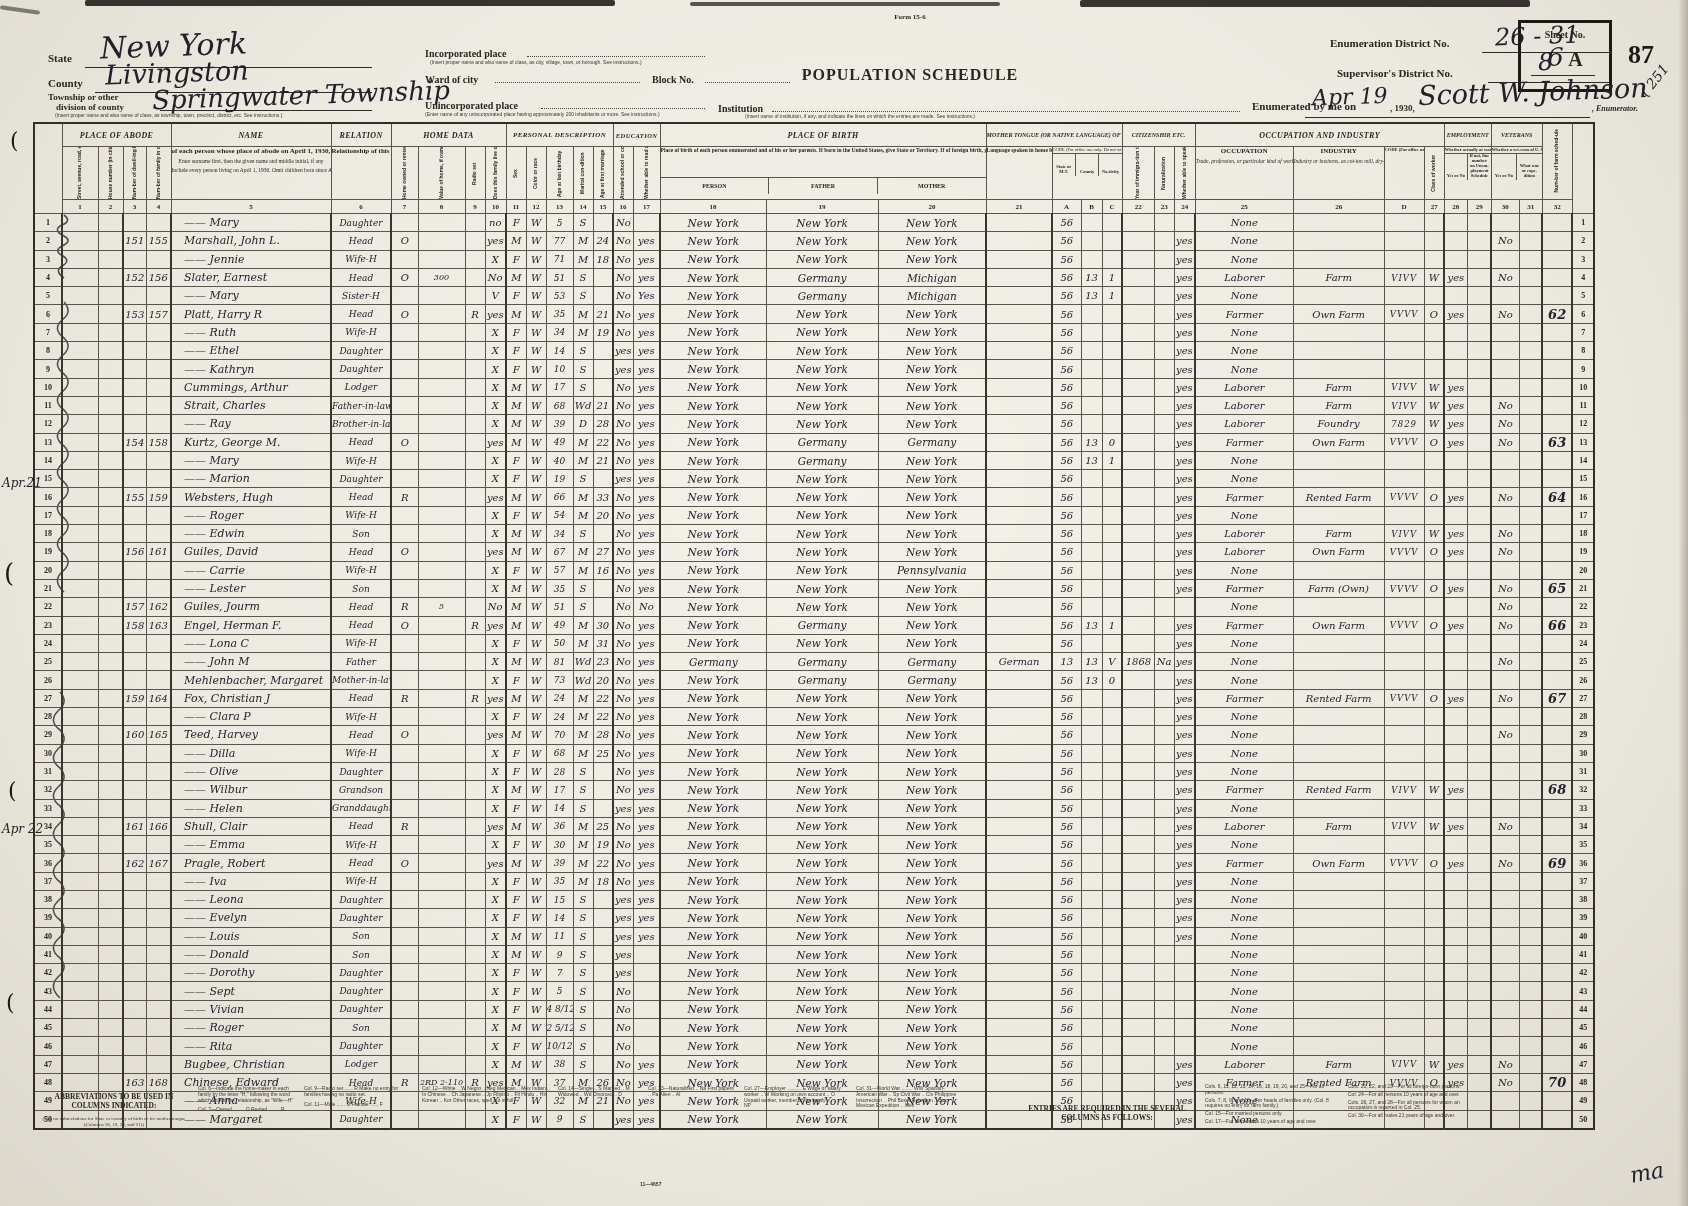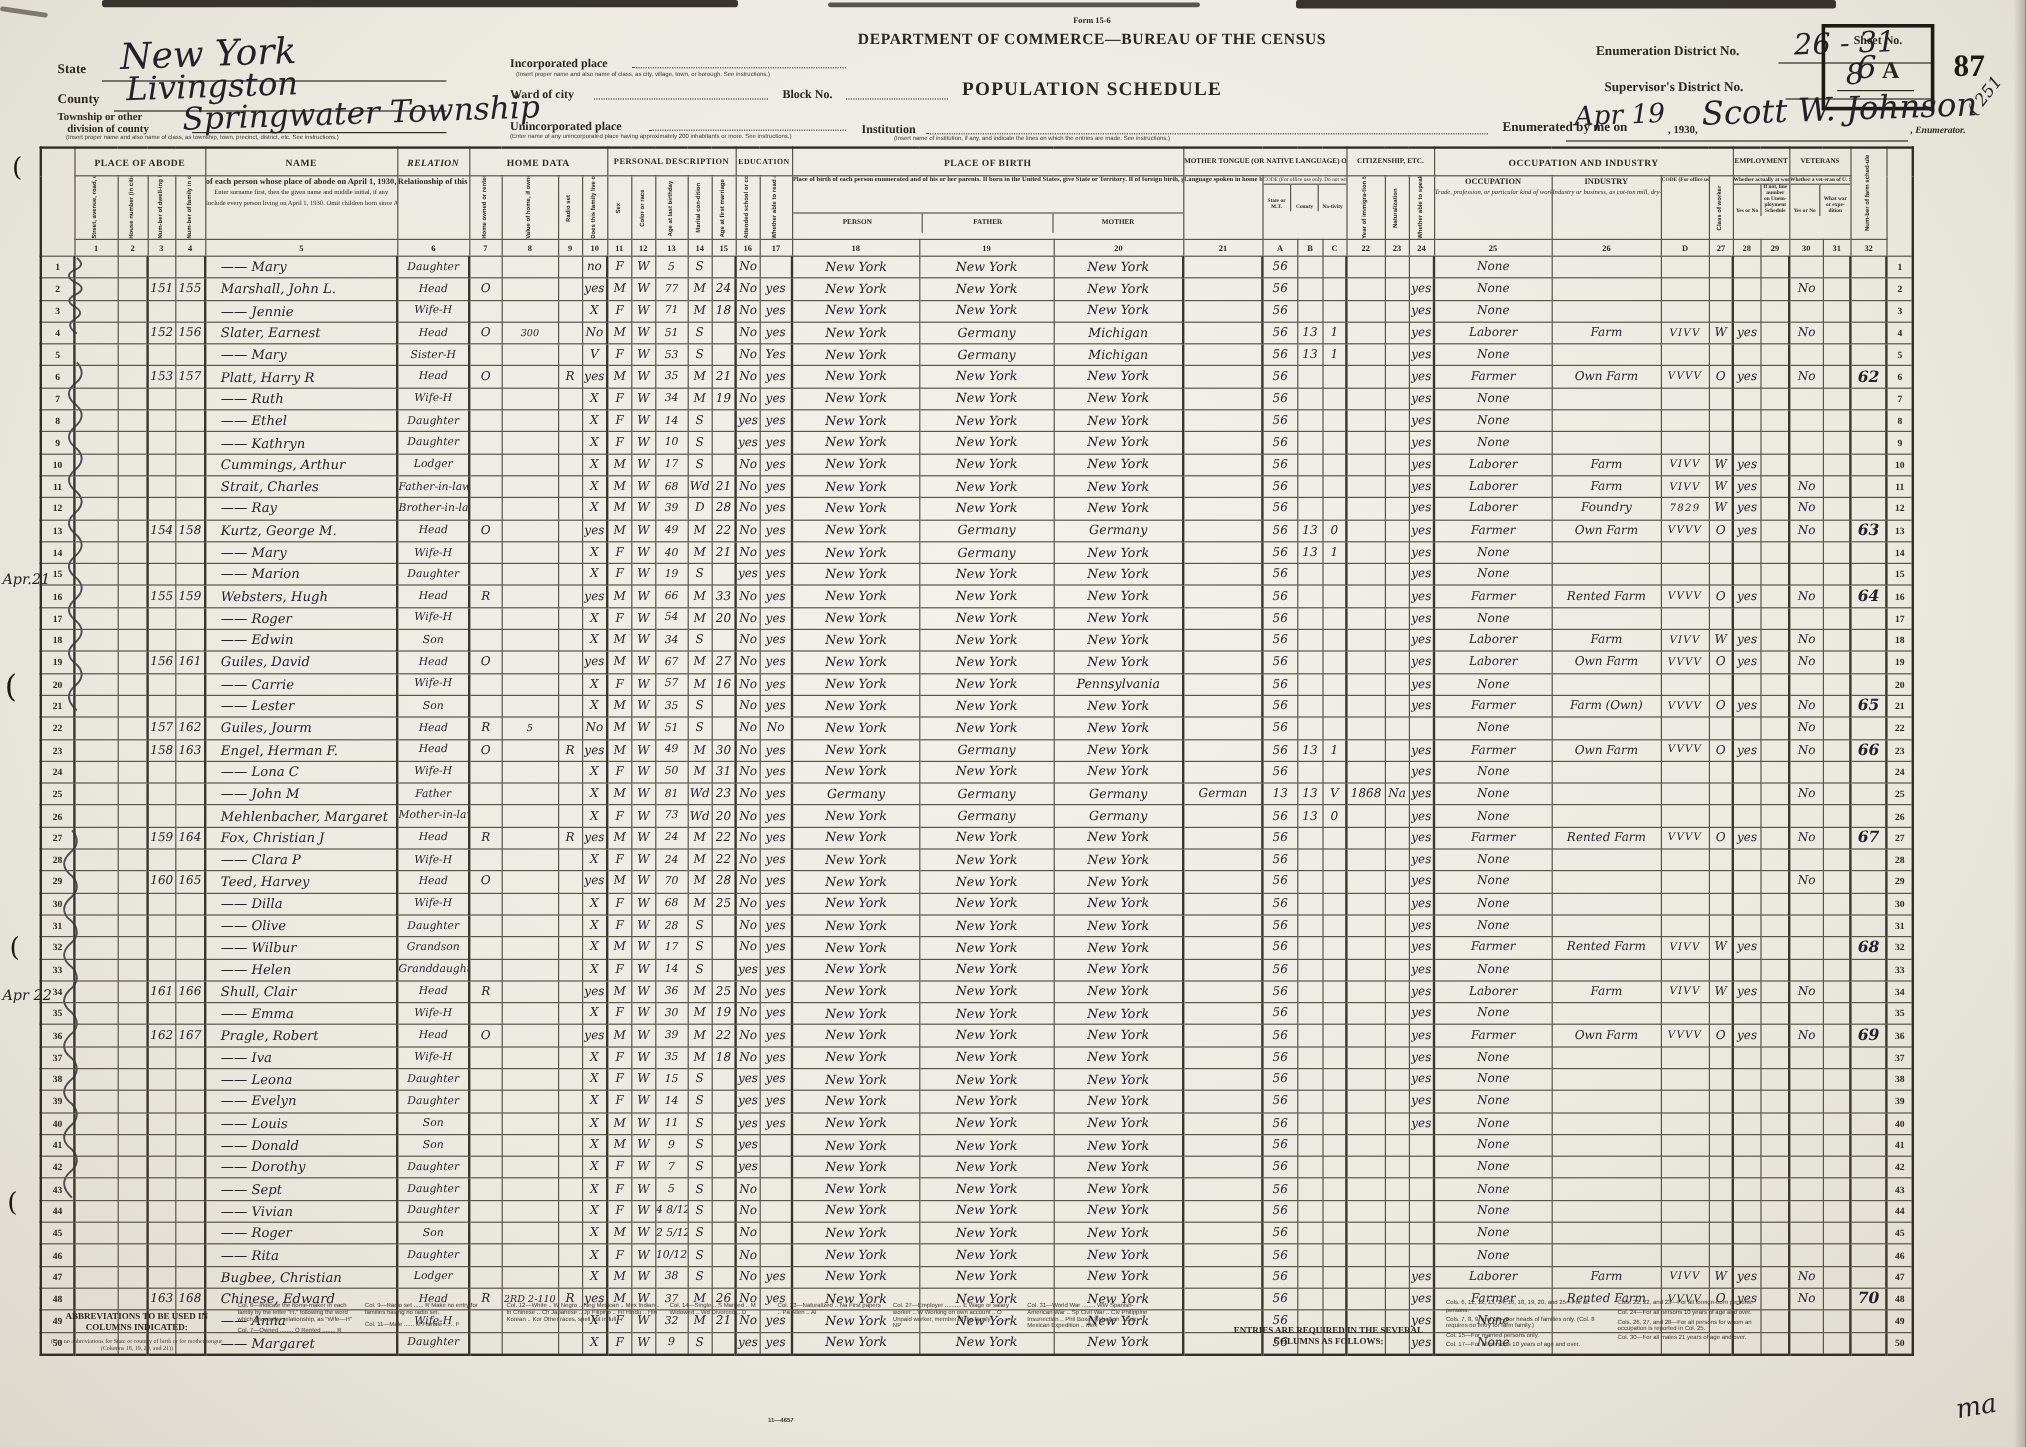--- a/index.html
+++ b/index.html
@@ -16,21 +16,21 @@
   .hw{font-family:"DejaVu Serif",serif;font-style:italic;color:#232029;}
   .hw-big{font-family:"DejaVu Serif",serif;font-style:italic;color:#232029;transform:rotate(-2deg);}
   
   .mark{position:absolute;background:#17130f;border-radius:2px;}
   .paren{position:absolute;font-family:"DejaVu Serif",serif;color:#1c1915;}
   
   table.census{position:absolute;left:33px;top:122px;width:1560px;border-collapse:collapse;
     border:2px solid #322e27;table-layout:fixed;}
   table.census th,table.census td{border:1px solid #5a544b;padding:0;overflow:hidden;white-space:nowrap;}
   thead th{font-family:"Liberation Serif",serif;font-weight:700;color:#2b2620;background:transparent;}
-  .grp{font-size:8px;letter-spacing:.4px;height:22px;}
+  .grp{font-size:8px;letter-spacing:.4px;height:22px;font-style:italic;}
   .grp-sm{font-size:6px;letter-spacing:0;line-height:1.1;white-space:normal;}
   .v{writing-mode:vertical-rl;transform:rotate(180deg);font-size:5px;font-weight:700;
      font-family:"Liberation Sans",sans-serif;line-height:1.1;white-space:normal;
      height:52px;max-height:52px;padding:1px;text-align:center;}
   .desc{font-size:5.5px;font-weight:700;white-space:normal;vertical-align:top;line-height:1.25;padding:2px;}
   .desc .big{font-size:7px;}
   .split{display:flex;align-items:stretch;height:100%;}
   .split>div{flex:1;border-left:1px solid #5a544b;font-size:4.5px;display:flex;align-items:flex-end;
      justify-content:center;white-space:normal;line-height:1.1;padding:1px;}
   .split>div:first-child{border-left:none;}
@@ -60,21 +60,20 @@
 <div class="mark" style="left:690px;top:2px;width:310px;height:4px;opacity:.7;"></div>
 <div class="mark" style="left:1080px;top:0;width:450px;height:7px;opacity:.85;"></div>
 <div class="mark" style="left:0;top:8px;width:40px;height:4px;opacity:.5;transform:rotate(8deg);"></div>
 <div class="paren" style="left:10px;top:128px;font-size:22px;">(</div>
 <div class="paren" style="left:4px;top:558px;font-size:26px;">(</div>
 <div class="paren" style="left:8px;top:778px;font-size:22px;">(</div>
 <div class="paren" style="left:6px;top:990px;font-size:22px;">(</div>
 <div class="abs" style="right:0;top:0;width:10px;height:1206px;background:linear-gradient(90deg,transparent,#b5b0a4);"></div>
 
 <div class="abs p-bold" style="left:790px;top:13px;width:240px;text-align:center;font-size:7px;">Form 15-6</div>
-<div class="abs p-bold" style="left:620px;top:25px;width:580px;text-align:center;font-size:13px;letter-spacing:.5px;">DEPARTMENT OF COMMERCE—BUREAU OF THE CENSUS</div>
 <div class="abs p-bold" style="left:640px;top:66px;width:540px;text-align:center;font-size:16px;letter-spacing:1px;">POPULATION SCHEDULE</div>
 
 <div class="abs p-bold" style="left:48px;top:52px;font-size:11px;">State</div>
 <div class="rule" style="left:85px;top:40px;width:287px;height:27px;"></div>
 <div class="abs hw-big" style="left:100px;top:28px;font-size:30px;">New York</div>
 
 <div class="abs p-bold" style="left:48px;top:77px;font-size:11px;">County</div>
 <div class="rule" style="left:95px;top:66px;width:277px;height:26px;"></div>
 <div class="abs hw-big" style="left:105px;top:57px;font-size:27px;">Livingston</div>
 

